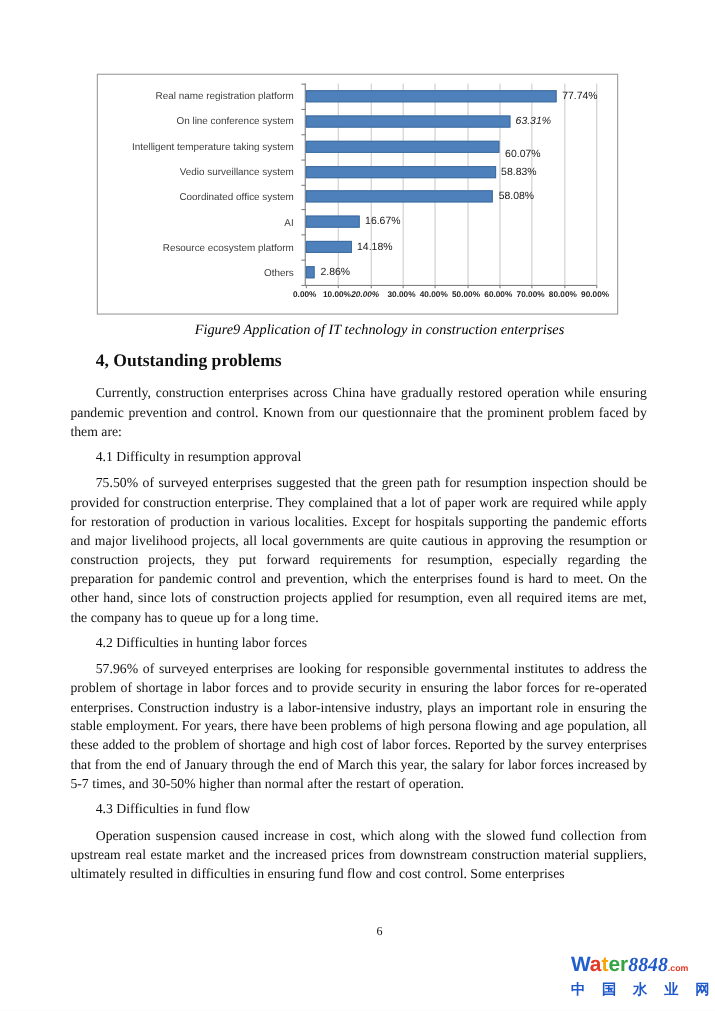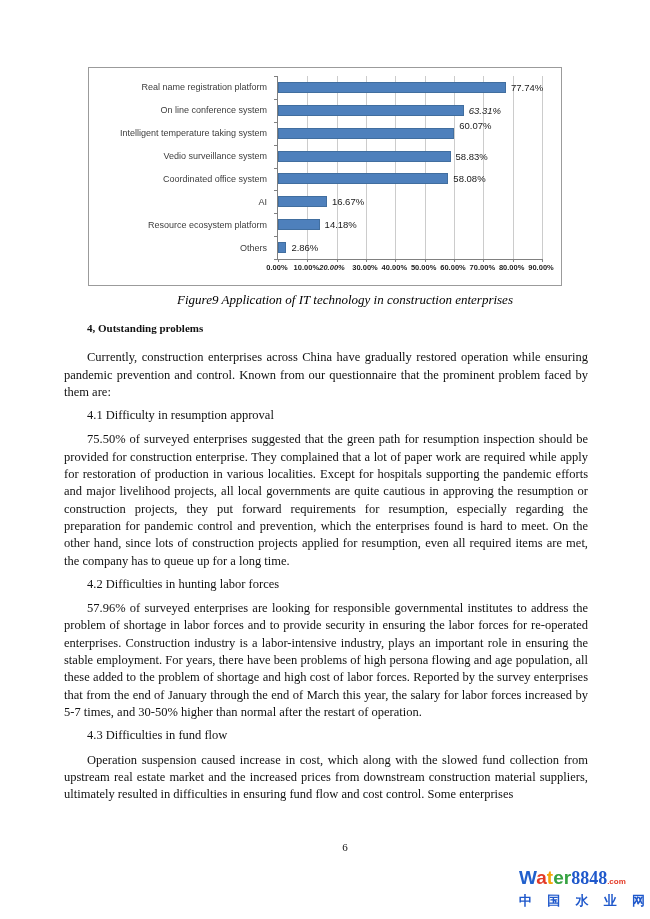--- a/index.html
+++ b/index.html
@@ -21,31 +21,31 @@
   .ytick{position:absolute;left:-4px;width:4px;height:1px;background:#808080;}
   .xlabels{position:absolute;left:188px;top:195px;width:264px;height:12px;text-align:center;}
   .xlabel{position:absolute;transform:translateX(-50%);white-space:nowrap;
           font:bold 7.5px/10px "Liberation Sans",sans-serif;color:#222;}
 
   
   .caption{position:absolute;left:0;right:0;top:292px;text-align:center;
            font:italic 13px/16px "Liberation Serif",serif;color:#000;}
   .content{position:absolute;left:64px;top:319px;width:524px;}
   .content p{margin:0 0 6px 0;font-size:12.5px;line-height:17.3px;text-align:justify;text-indent:23px;}
-  .h-main{font-weight:bold;font-size:11px;line-height:17.3px;text-indent:23px;margin:1px 0 12px 0;}
+  .h-main{font-weight:bold;font-size:16px;line-height:17.3px;text-indent:23px;margin:1px 0 12px 0;}
   .h-sub{font-size:12.5px;line-height:17.3px;text-indent:23px;margin:0 0 7px 0;}
 
   .page-num{position:absolute;left:0;right:0;top:841px;text-align:center;
             font:11px "Liberation Serif",serif;color:#111;}
 
   
   .logo{position:absolute;left:519px;top:867px;width:128px;}
   .logo-top{white-space:nowrap;font-family:"Liberation Sans",sans-serif;font-weight:bold;
             font-size:19px;line-height:21px;}
-  .logo-number{font-family:"Liberation Serif",serif;font-weight:bold;font-size:18px;}
+  .logo-number{font-family:"Liberation Serif",serif;font-style:italic;font-weight:bold;font-size:18px;}
   .logo-tld{font-family:"Liberation Sans",sans-serif;font-weight:bold;font-size:8px;}
   .logo-sub{display:flex;justify-content:space-between;width:126px;margin-top:1px;
             font-family:"Liberation Sans",sans-serif;font-weight:bold;font-size:13px;line-height:15px;}
 </style>
 </head>
 <body>
 
 <div class="page">
 
   <div class="chart-box">
@@ -86,21 +86,21 @@
         <div class="ytick" style="top: 91.5px;"></div>
         <div class="ytick" style="top: 114.375px;"></div>
         <div class="ytick" style="top: 137.25px;"></div>
         <div class="ytick" style="top: 160.125px;"></div>
         <div class="ytick" style="top: 183px;"></div>
         <div class="bar" style="top: 5.9375px; width: 228.037px; background: rgb(78, 128, 188);"></div>
         <div class="val" style="left: 233.037px; top: 5.9375px;">77.74%</div>
         <div class="bar" style="top: 28.8125px; width: 185.709px; background: rgb(78, 128, 188);"></div>
         <div class="val" style="left: 190.709px; top: 28.8125px; font-style: italic;">63.31%</div>
         <div class="bar" style="top: 51.6875px; width: 176.205px; background: rgb(78, 128, 188);"></div>
-        <div class="val" style="left: 181.205px; top: 44px;">60.07%</div>
+        <div class="val" style="left: 181.205px; top: 59px;">60.07%</div>
         <div class="bar" style="top: 74.5625px; width: 172.568px; background: rgb(78, 128, 188);"></div>
         <div class="val" style="left: 177.568px; top: 74.5625px;">58.83%</div>
         <div class="bar" style="top: 97.4375px; width: 170.368px; background: rgb(78, 128, 188);"></div>
         <div class="val" style="left: 175.368px; top: 97.4375px;">58.08%</div>
         <div class="bar" style="top: 120.312px; width: 48.8987px; background: rgb(78, 128, 188);"></div>
         <div class="val" style="left: 53.8987px; top: 120.312px;">16.67%</div>
         <div class="bar" style="top: 143.188px; width: 41.5947px; background: rgb(78, 128, 188);"></div>
         <div class="val" style="left: 46.5947px; top: 143.188px;">14.18%</div>
         <div class="bar" style="top: 166.062px; width: 8.38933px; background: rgb(78, 128, 188);"></div>
         <div class="val" style="left: 13.3893px; top: 166.062px;">2.86%</div>

